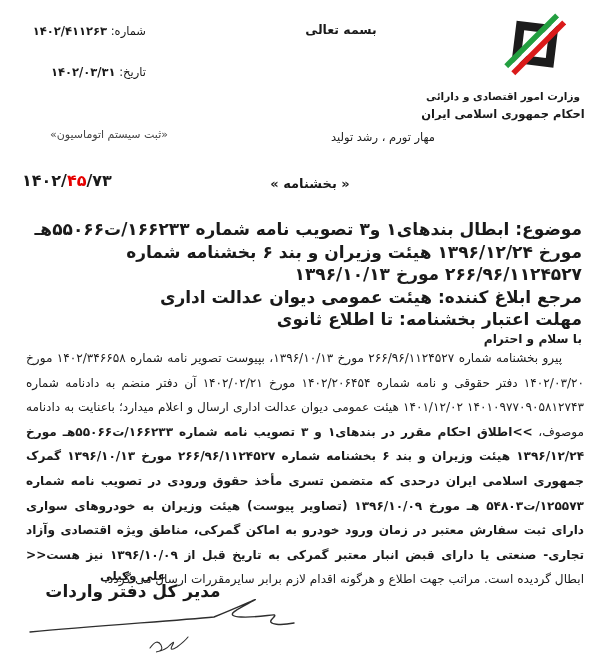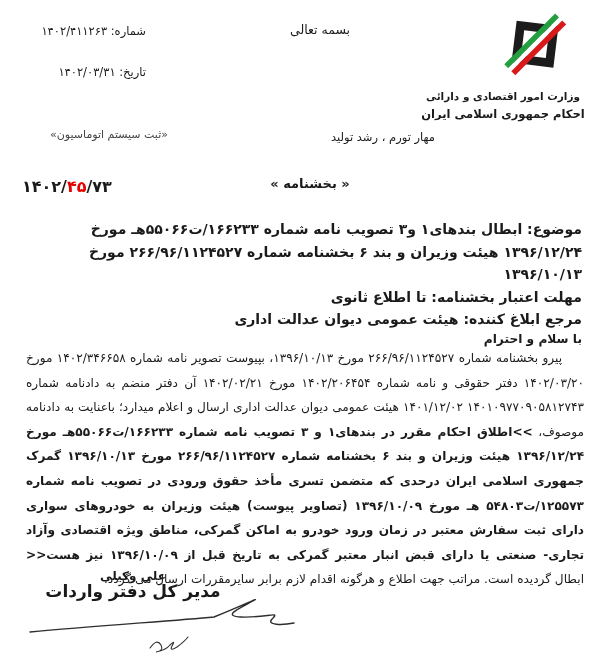--- a/index.html
+++ b/index.html
@@ -10,39 +10,39 @@
     margin:0 auto;
     background:#ffffff;
     font-family:"DejaVu Sans",sans-serif;
     color:#1a1a1a;
     overflow:hidden;
   }
   
   .meta{position:absolute;top:20px;left:14px;width:132px;direction:rtl;text-align:right;}
   .meta .row{white-space:nowrap;font-size:11.5px;line-height:23px;margin-bottom:18px;}
   .meta .row .lbl{font-weight:normal;}
-  .meta .row .val{font-weight:normal;letter-spacing:.5px;margin-top:23px;}
+  .meta .row .val{font-weight:bold;letter-spacing:.5px;margin-top:23px;}
   .auto-note{position:absolute;top:128px;left:50px;font-size:11px;color:#444;direction:rtl;}
 
   
-  .besmeh{position:absolute;top:22px;left:290px;width:130px;text-align:left;font-weight:normal;font-size:12.5px;direction:rtl;}
+  .besmeh{position:absolute;top:22px;left:276px;width:130px;text-align:center;font-weight:bold;font-size:12.5px;direction:rtl;}
 
   
   .org{position:absolute;top:10px;right:18px;width:178px;text-align:center;direction:rtl;}
   .org .logo{display:block;margin:0 26px 6px auto;}
   .org .l1{font-size:10.5px;font-weight:bold;line-height:17px;}
   .org .l2{font-size:11.5px;font-weight:bold;line-height:19px;}
 
   .slogan{position:absolute;top:130px;left:328px;width:110px;font-size:11.5px;direction:rtl;text-align:center;white-space:nowrap;}
 
   .circ-title{position:absolute;top:176px;left:235px;width:150px;text-align:center;font-weight:bold;font-size:13px;direction:rtl;}
-  .circ-no{position:absolute;top:171px;left:22px;direction:rtl;font-weight:bold;font-size:16px;letter-spacing:.5px;white-space:nowrap;margin-top:6px;}
+  .circ-no{position:absolute;top:171px;left:22px;direction:rtl;font-weight:bold;font-size:16px;letter-spacing:.5px;white-space:nowrap;}
   .circ-no .red{color:#e60000;}
 
-  .subject{position:absolute;top:218px;right:28px;left:28px;direction:rtl;font-weight:bold;font-size:14px;line-height:22.6px;text-align:right;}
+  .subject{position:absolute;top:218px;right:28px;left:28px;direction:rtl;font-weight:bold;font-size:17px;line-height:22.6px;text-align:right;}
   .subject .ln{display:block;}
 
   .salute{position:absolute;top:332px;right:28px;direction:rtl;font-weight:bold;font-size:12.2px;}
 
   .bodypara{
     position:absolute;top:346px;right:26px;left:26px;
     direction:rtl;text-align:justify;text-align-last:right;
     font-size:12.1px;line-height:24.6px;text-indent:22px;
   }
   .bodypara .b{font-weight:bold;}
@@ -86,22 +86,22 @@
     <div class="l2">احکام جمهوری اسلامی ایران</div>
   </div>
 
   <div class="slogan">مهار تورم ، رشد تولید</div>
 
   <div class="circ-title">« بخشنامه »</div>
   <div class="circ-no"><span>۱۴۰۲/</span><span class="red">۴۵</span><span>/۷۳</span></div>
 
   <div class="subject">
     <span class="ln">موضوع: ابطال بندهای۱ و۳ تصویب نامه شماره ۱۶۶۲۳۳/ت۵۵۰۶۶هـ مورخ ۱۳۹۶/۱۲/۲۴ هیئت وزیران و بند ۶ بخشنامه شماره ۲۶۶/۹۶/۱۱۲۴۵۲۷ مورخ ۱۳۹۶/۱۰/۱۳</span>
+    <span class="ln">مرجع ابلاغ کننده: هیئت عمومی دیوان عدالت اداری</span>
     <span class="ln">مهلت اعتبار بخشنامه: تا اطلاع ثانوی</span>
-    <span class="ln">مرجع ابلاغ کننده: هیئت عمومی دیوان عدالت اداری</span>
   </div>
 
   <div class="salute">با سلام و احترام</div>
 
   <div class="bodypara"><span>پیرو بخشنامه شماره ۲۶۶/۹۶/۱۱۲۴۵۲۷ مورخ ۱۳۹۶/۱۰/۱۳، بپیوست تصویر نامه شماره ۱۴۰۲/۳۴۶۶۵۸ مورخ ۱۴۰۲/۰۳/۲۰ دفتر حقوقی و نامه شماره ۱۴۰۲/۲۰۶۴۵۴ مورخ ۱۴۰۲/۰۲/۲۱ آن دفتر منضم به دادنامه شماره ۱۴۰۱۰۹۷۷۰۹۰۵۸۱۲۷۴۳‏ ۱۴۰۱/۱۲/۰۲ هیئت عمومی دیوان عدالت اداری ارسال و اعلام میدارد؛ باعنایت به دادنامه موصوف، </span><span class="b">&gt;&gt;اطلاق احکام مقرر در بندهای۱ و ۳ تصویب نامه شماره ۱۶۶۲۳۳/ت۵۵۰۶۶هـ مورخ ۱۳۹۶/۱۲/۲۴ هیئت وزیران و بند ۶ بخشنامه شماره ۲۶۶/۹۶/۱۱۲۴۵۲۷ مورخ ۱۳۹۶/۱۰/۱۳ گمرک جمهوری اسلامی ایران درحدی که متضمن تسری مأخذ حقوق ورودی در تصویب نامه شماره ۱۲۵۵۷۳/ت۵۴۸۰۳ هـ مورخ ۱۳۹۶/۱۰/۰۹ (تصاویر پیوست) هیئت وزیران به خودروهای سواری دارای ثبت سفارش معتبر در زمان ورود خودرو به اماکن گمرکی، مناطق ویژه اقتصادی وآزاد تجاری- صنعتی یا دارای قبض انبار معتبر گمرکی به تاریخ قبل از ۱۳۹۶/۱۰/۰۹ نیز هست&lt;&lt; </span><span>ابطال گردیده است. مراتب جهت اطلاع و هرگونه اقدام لازم برابر سایرمقررات ارسال می گردد.</span></div>
 
   <div class="sig">
     <div class="nm">علی وکیلی</div>
     <div class="tt">مدیر کل دفتر واردات</div>
   </div>

